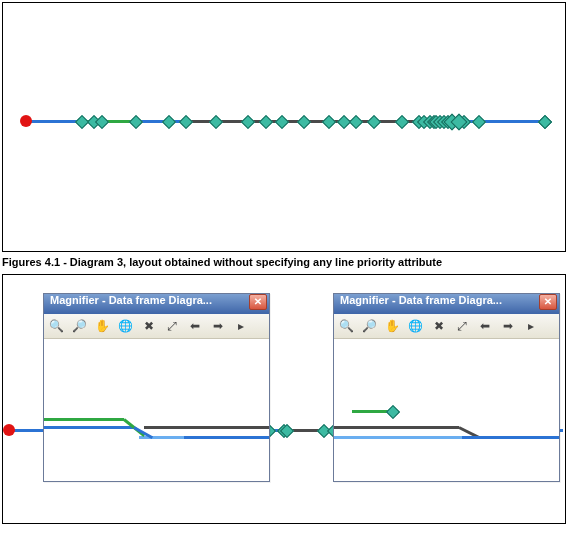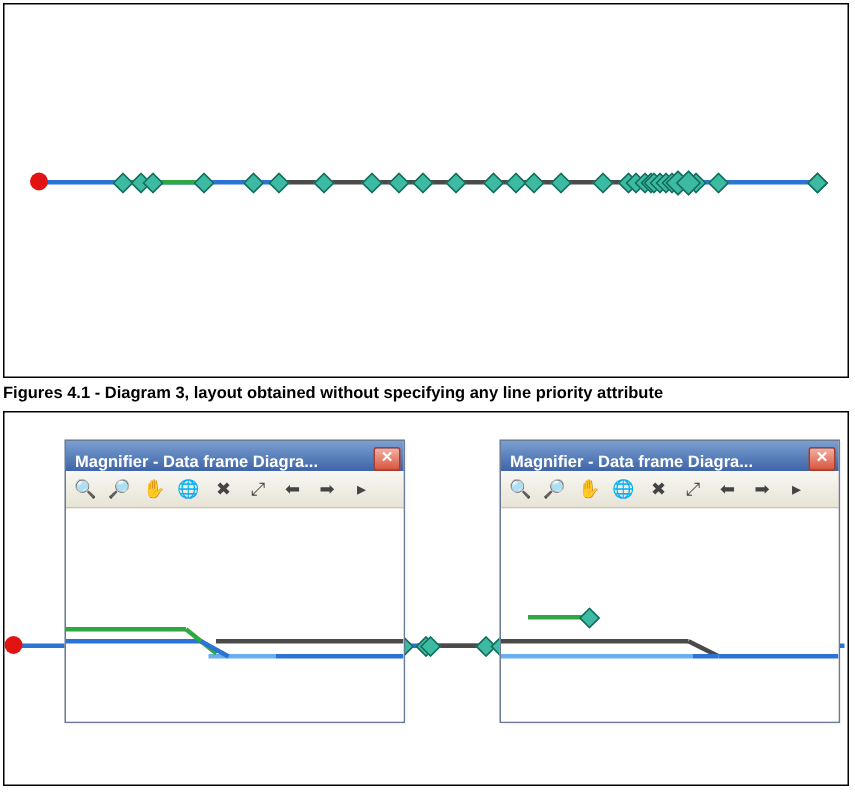--- a/index.html
+++ b/index.html
@@ -67,21 +67,21 @@
     box-shadow: 1px 1px 0 rgba(0,0,0,.05);
   }
   .mag-title {
     height: 20px;
     background: linear-gradient(#7b9fd0,#3e65a8);
     color: #fff;
     font-family: Tahoma, sans-serif;
     font-size: 11px;
     font-weight: bold;
     display: flex;
-    align-items: flex-end;
+    align-items: flex-start;
     padding: 0 2px 0 6px;
     overflow: hidden;
     white-space: nowrap;
   }
   .mag-title .t {
     flex: 1;
     overflow: hidden;
     text-overflow: ellipsis;
   }
   .mag-close {

